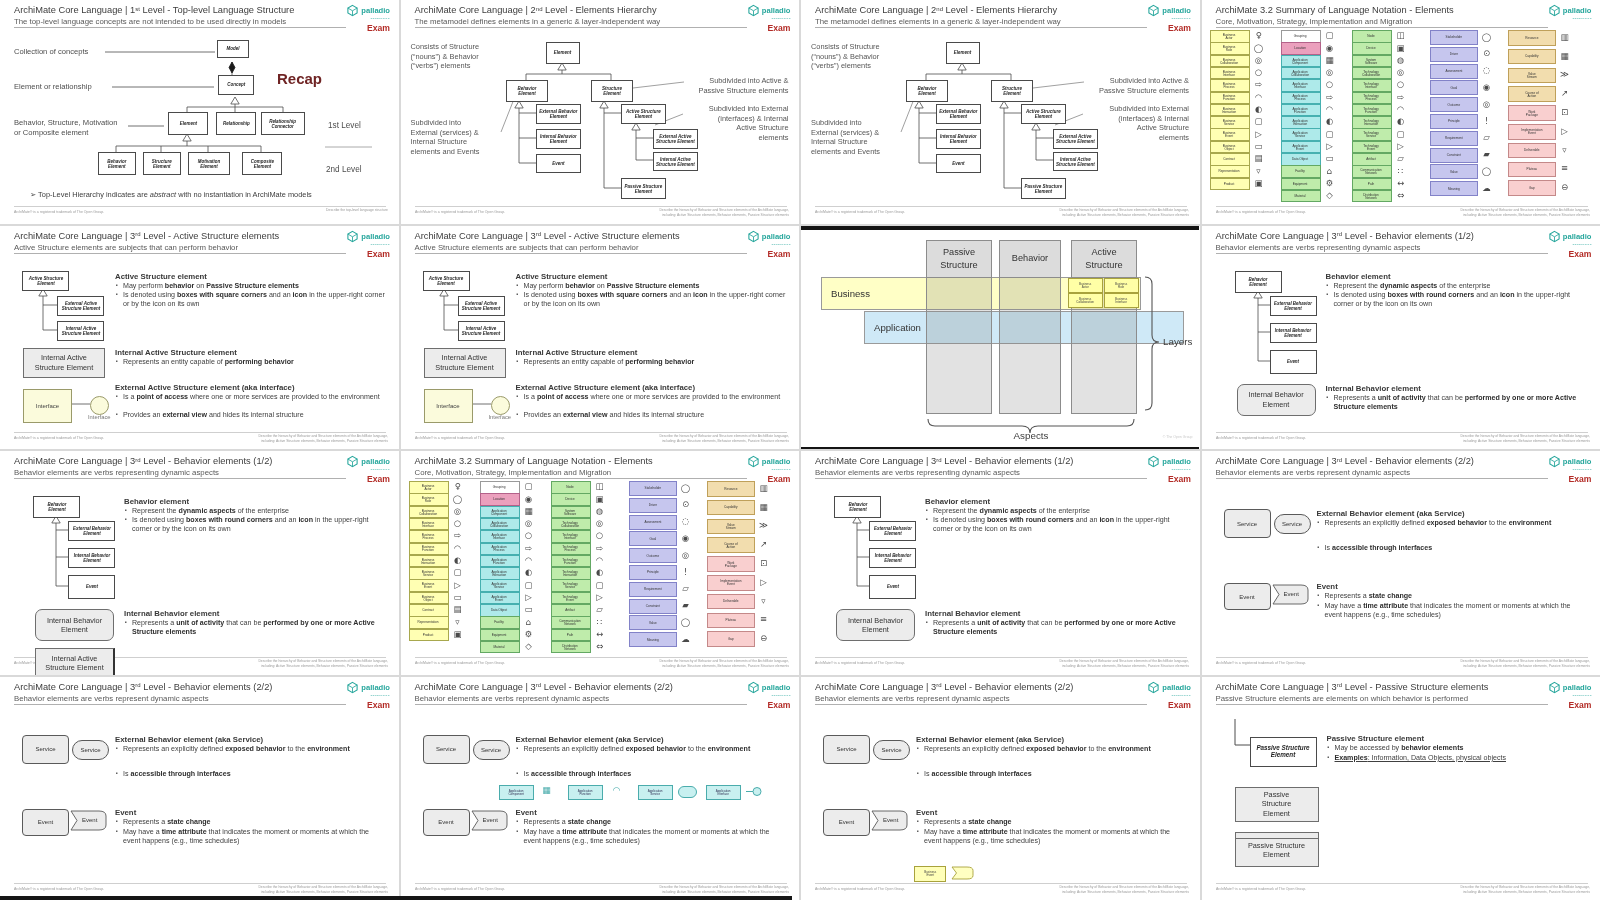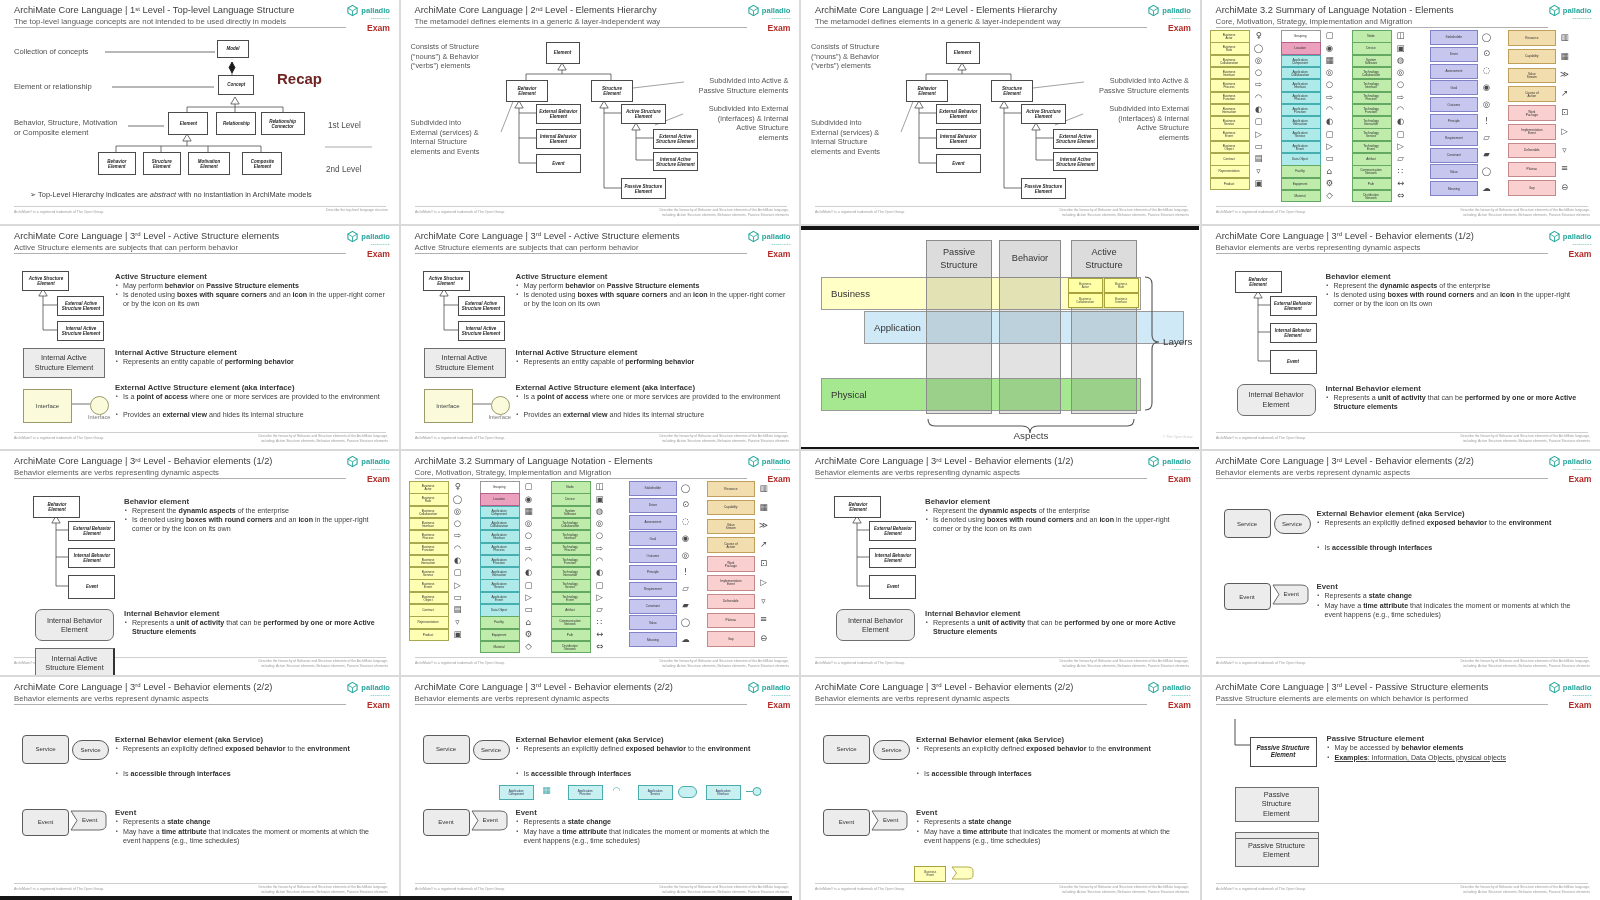--- a/index.html
+++ b/index.html
@@ -744,23 +744,20 @@
       </div>
     </div>
     <div class="cell">
       <div class="slide">
         <div class="mband" style="left: 20px; top: 51px; width: 318px; height: 31px; background: rgb(255, 255, 198);">
           <span>Business</span>
         </div>
         <div class="mband" style="left: 20px; top: 85.5px; width: 318px; height: 31px; background: rgb(207, 233, 247); margin-left: 43px;">
           <span>Application</span>
         </div>
-        <div class="mband" style="left: 20px; top: 152px; width: 318px; height: 31px; background: rgb(165, 232, 143);">
-          <span>Physical</span>
-        </div>
         <div class="mstrip" style="left: 125px; top: 50px; width: 64px; height: 136px;"></div>
         <div class="mhead" style="left: 125px; top: 14px; width: 64px; height: 36px;">Passive
 Structure</div>
         <div class="mstrip" style="left: 198px; top: 50px; width: 60px; height: 136px;"></div>
         <div class="mhead" style="left: 198px; top: 14px; width: 60px; height: 36px;">Behavior</div>
         <div class="mstrip" style="left: 270px; top: 50px; width: 64px; height: 136px;"></div>
         <div class="mhead" style="left: 270px; top: 14px; width: 64px; height: 36px;">Active
 Structure</div>
         <div class="mcell" style="left: 267px; top: 52px; width: 33px; height: 13.5px;">
           <div class="mclab">Business

